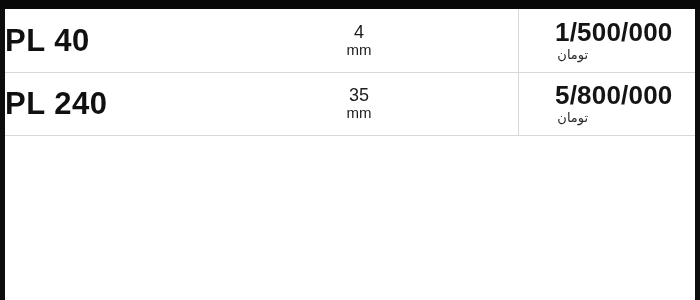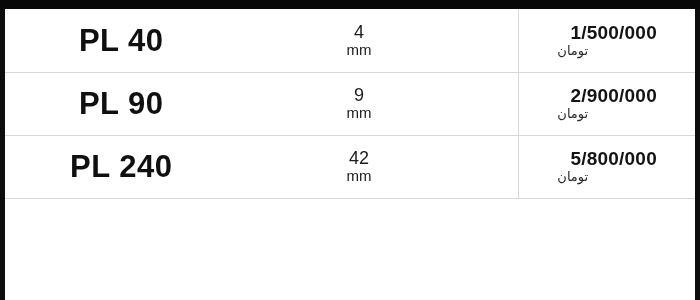--- a/index.html
+++ b/index.html
@@ -76,21 +76,20 @@
 
   
   col.c-code  { width: 233px; }
   col.c-size  { width: 280px; }
   col.c-price { width: 177px; }
 
   
   td.code-cell {
     background: #F7C81C;
     border-bottom: 1px solid #e0b417;
-    text-align: center;
     padding-left: 17px;
   }
   .code-text {
     font-size: 31px;
     font-weight: bold;
     color: #101010;
     letter-spacing: 0.5px;
     line-height: 1;
     display: inline-block;
   }
@@ -121,21 +120,21 @@
   td.price-cell {
     border-left: 1px solid #d8d8d8;
     text-align: center;
   }
   .price-inner {
     display: block;
     line-height: 1.15;
   }
   .price-value {
     display: block;
-    font-size: 19px;
+    font-size: 26px;
     font-weight: bold;
     color: #141414;
     letter-spacing: 0.2px;
     padding-left: 14px;
   }
   .price-currency {
     display: block;
     font-size: 13px;
     color: #2a2a2a;
     padding-right: 68px;
@@ -171,47 +170,30 @@
             </span>
           </td>
           <td class="price-cell">
             <span class="price-inner">
               <span class="price-value">1/500/000</span>
               <span class="price-currency">تومان</span>
             </span>
           </td>
         </tr>
 
-        <tr>
-          <td class="code-cell">
-            <span class="code-text">PL 90</span>
-          </td>
-          <td class="size-cell">
-            <span class="size-inner">
-              <span class="size-value">9</span>
-              <span class="size-unit">mm</span>
-            </span>
-          </td>
-          <td class="price-cell">
-            <span class="price-inner">
-              <span class="price-value">2/900/000</span>
-              <span class="price-currency">تومان</span>
-            </span>
-          </td>
-        </tr>
 
 
 
         <tr>
           <td class="code-cell">
             <span class="code-text">PL 240</span>
           </td>
           <td class="size-cell">
             <span class="size-inner">
-              <span class="size-value">42</span>
+              <span class="size-value">35</span>
               <span class="size-unit">mm</span>
             </span>
           </td>
           <td class="price-cell">
             <span class="price-inner">
               <span class="price-value">5/800/000</span>
               <span class="price-currency">تومان</span>
             </span>
           </td>
         </tr>

